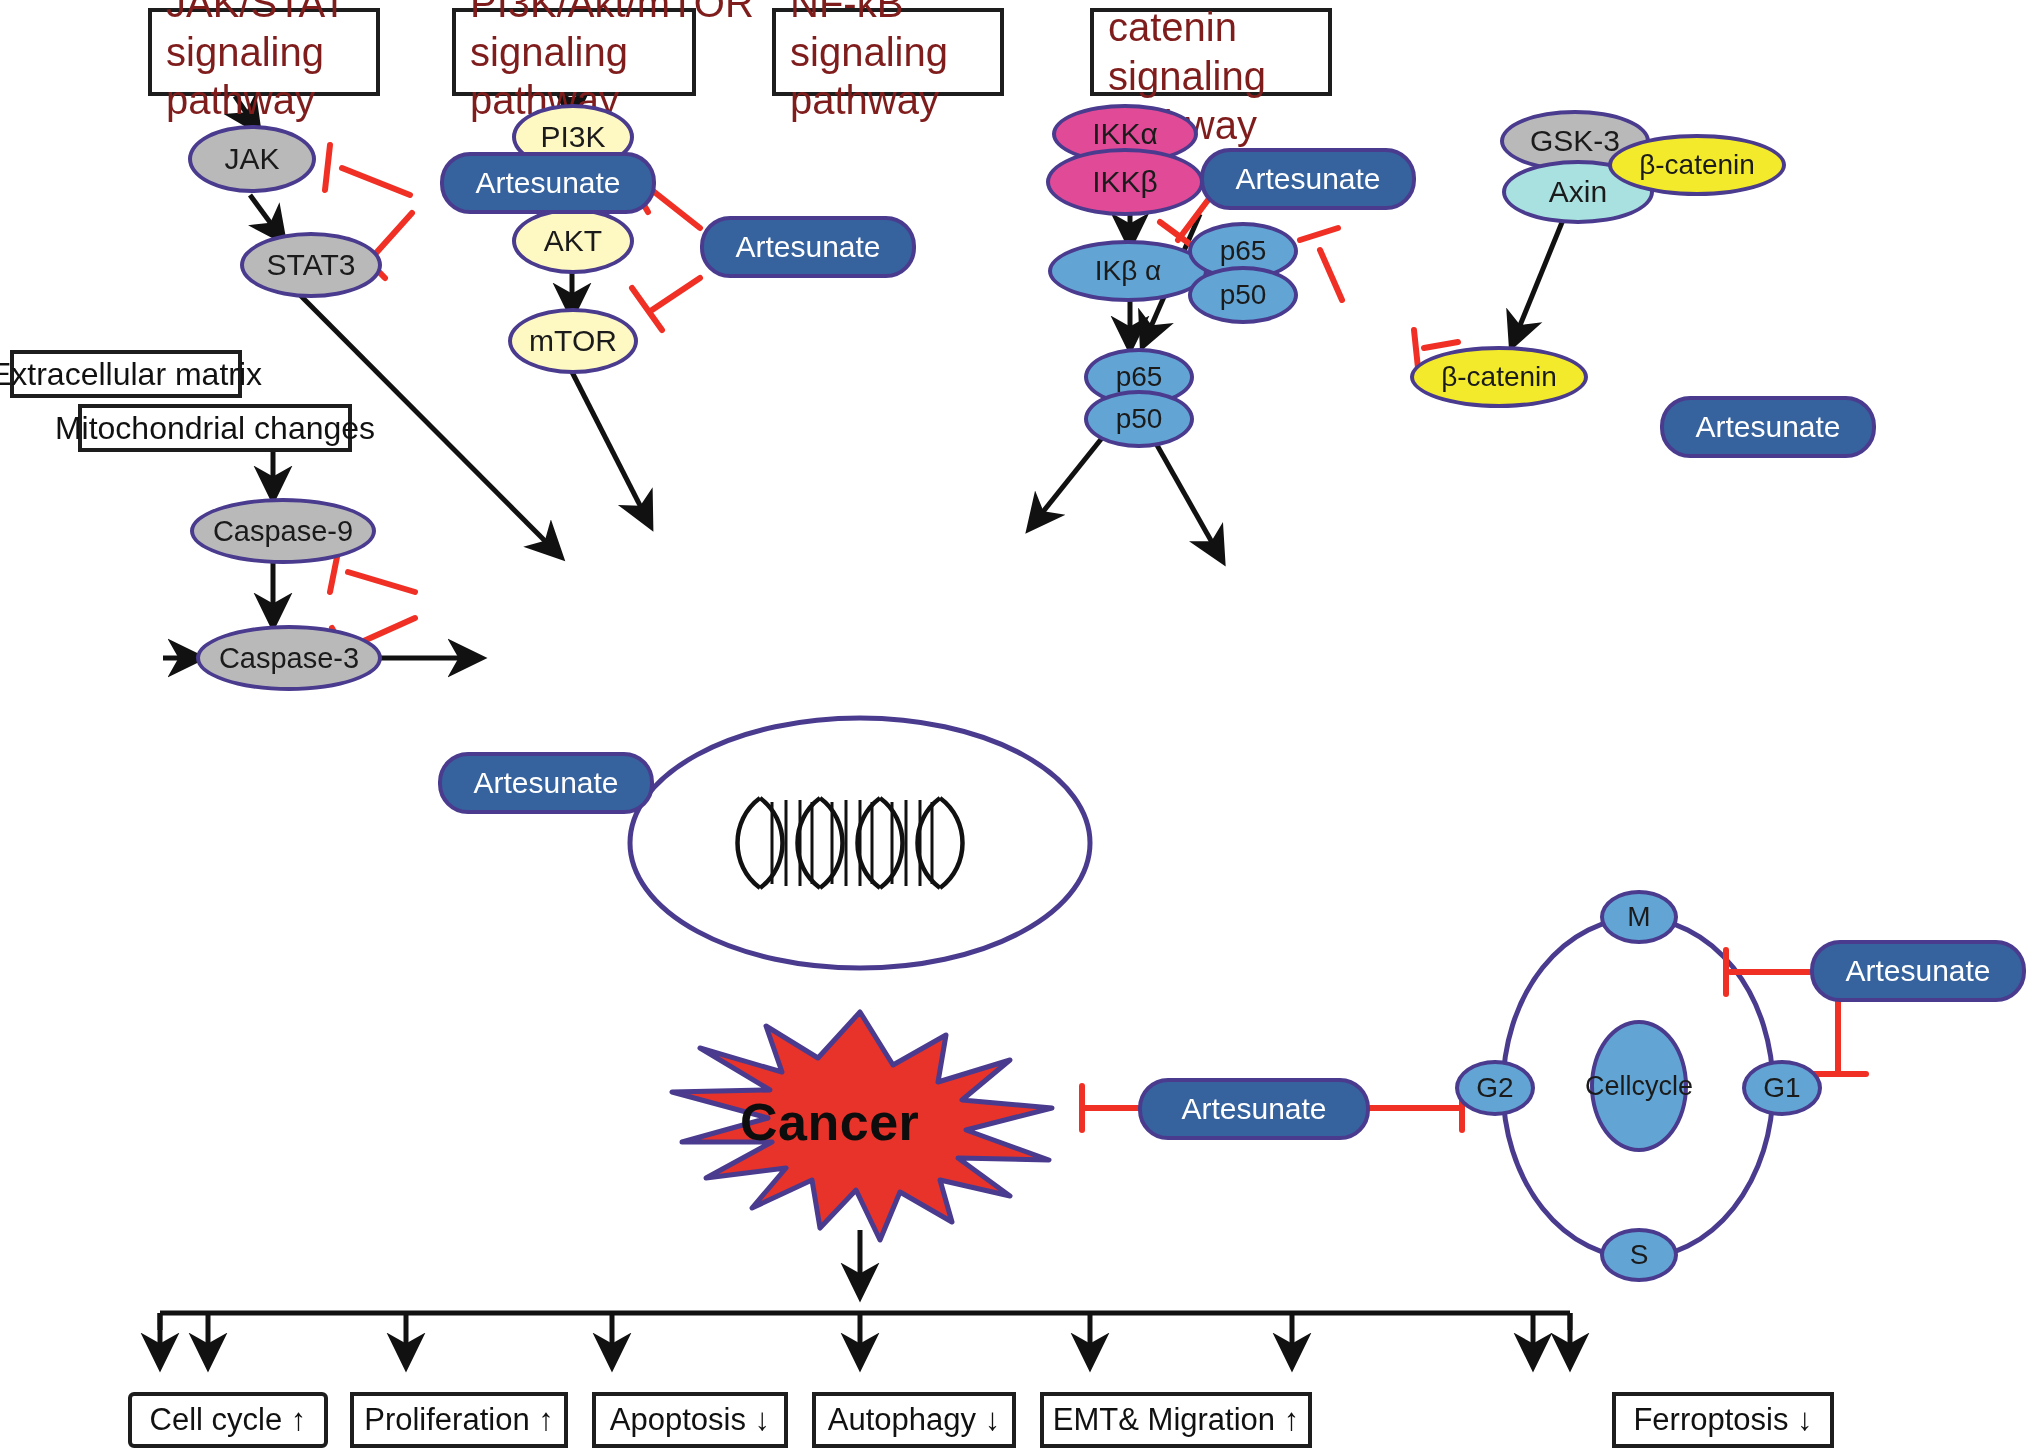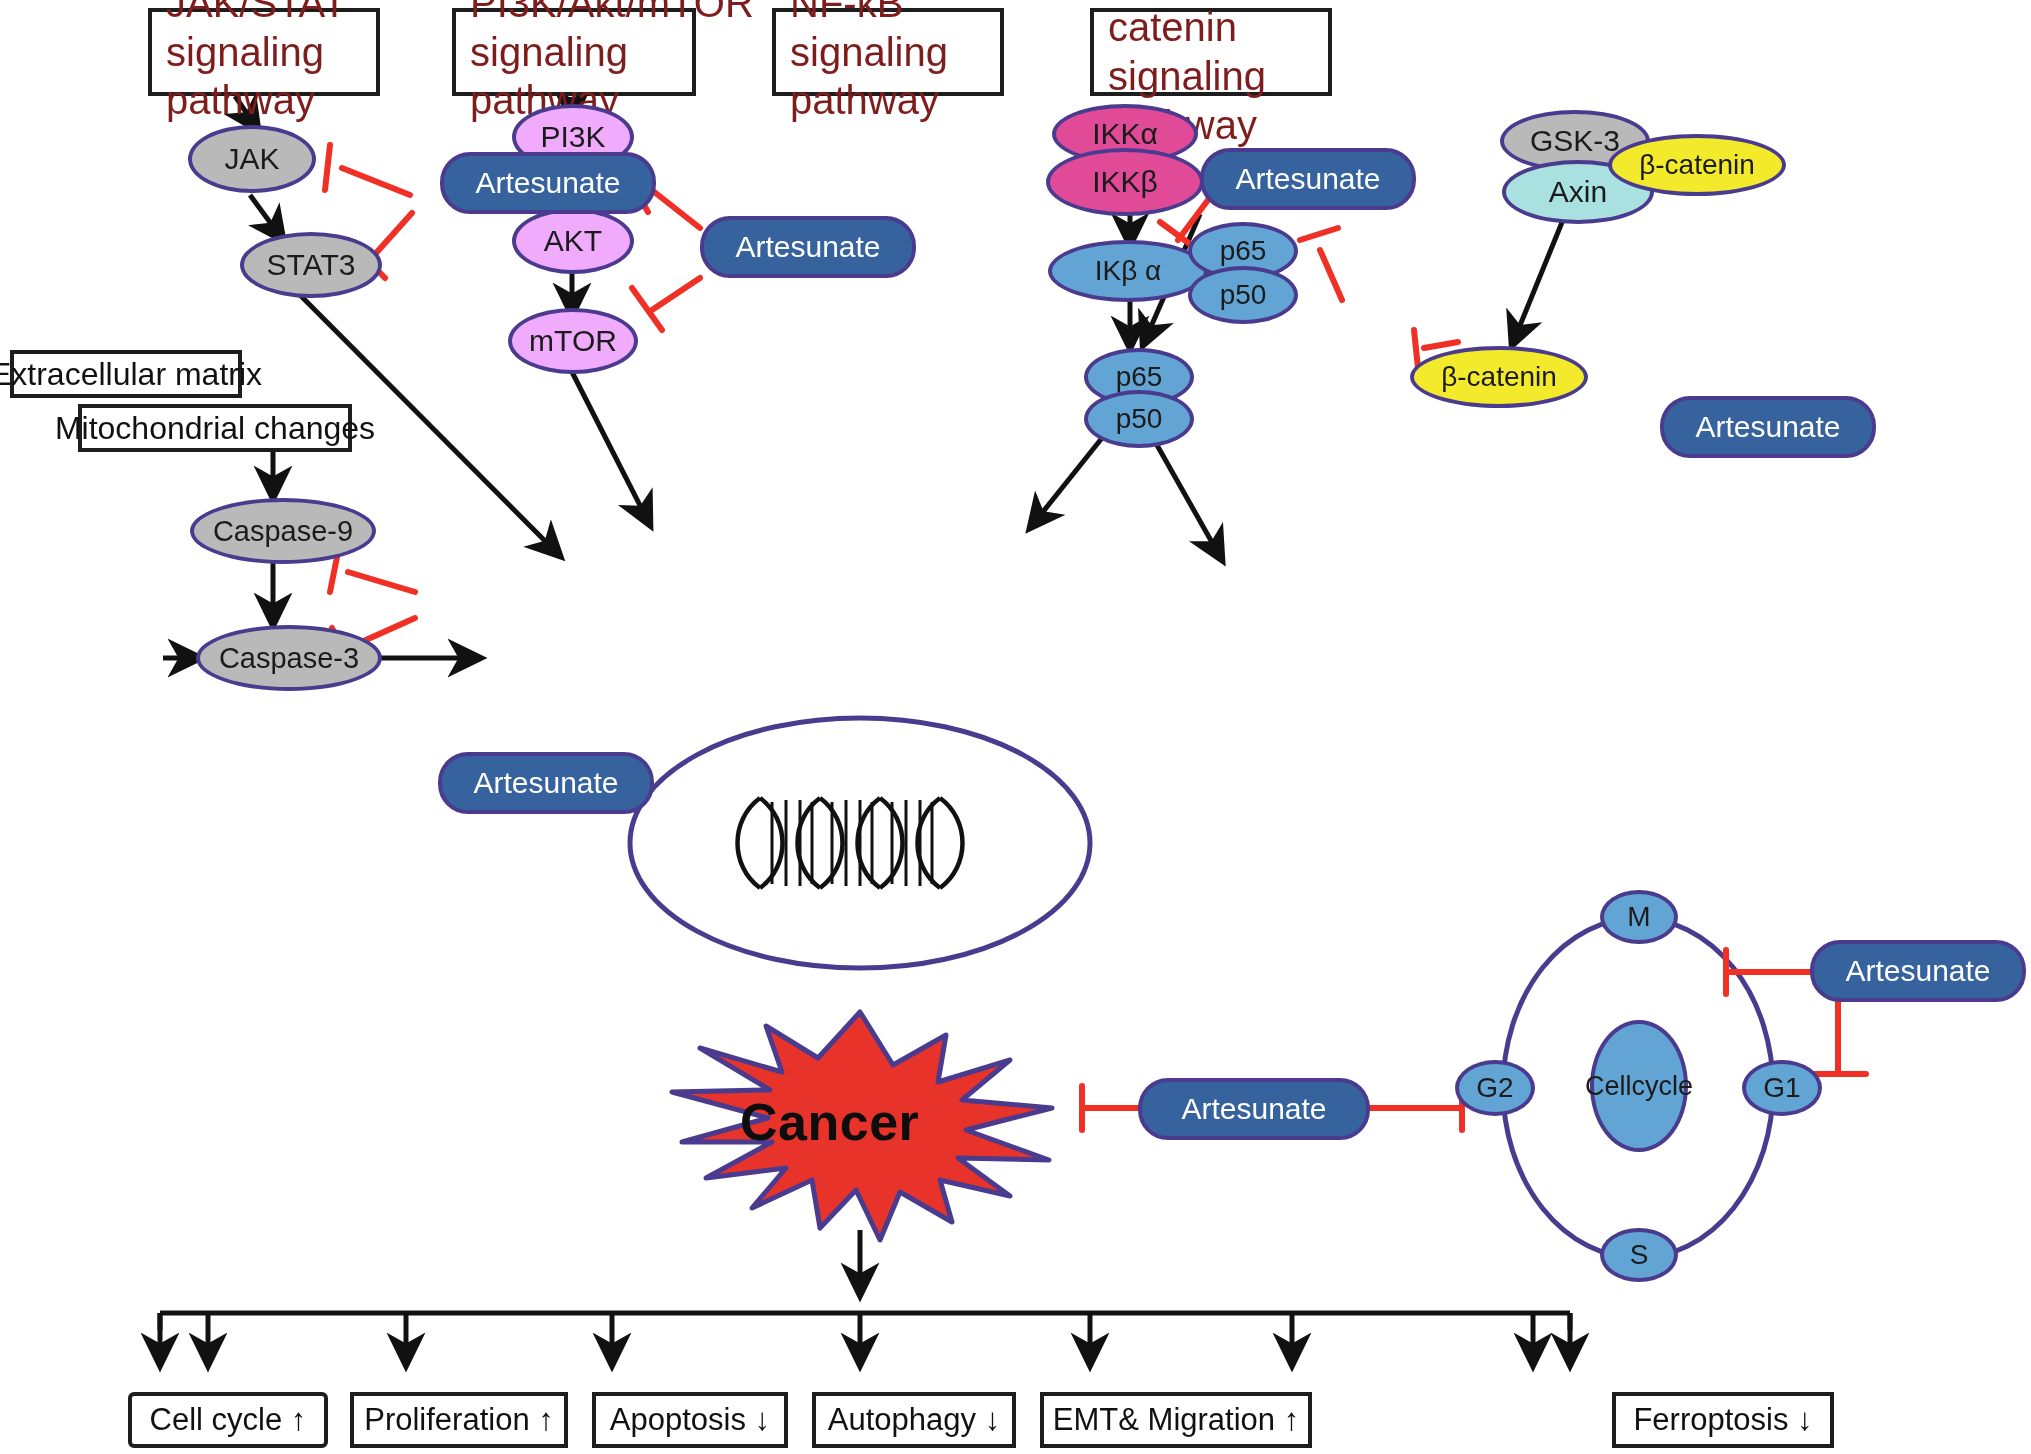--- a/index.html
+++ b/index.html
@@ -4,21 +4,21 @@
 <style>
   html,body{margin:0;padding:0;background:#fff;}
   #stage{position:relative;width:2031px;height:1454px;background:#ffffff;
          font-family:"Liberation Sans",sans-serif;overflow:hidden;}
   #vec{position:absolute;left:0;top:0;width:2031px;height:1454px;}
 
   .node{position:absolute;display:flex;align-items:center;justify-content:center;
         text-align:center;color:#1b1b1b;line-height:1.05;}
   .ell{border-radius:50%;border:4px solid #4a3b8f;box-sizing:border-box;}
   .gray{background:#b9b9b9;}
-  .salmon{background:#f0abfc;}
+  .salmon{background:#fef9c3;}
   .magenta{background:#e04a97;}
   .blue{background:#62a5d4;}
   .yellow{background:#f2ea2a;}
   .cyan{background:#a9e0e0;}
 
   .artes{position:absolute;background:#36629e;border:4px solid #4a3b8f;
          border-radius:30px;box-sizing:border-box;color:#ffffff;
          display:flex;align-items:center;justify-content:center;
          font-size:30px;white-space:nowrap;}
 

